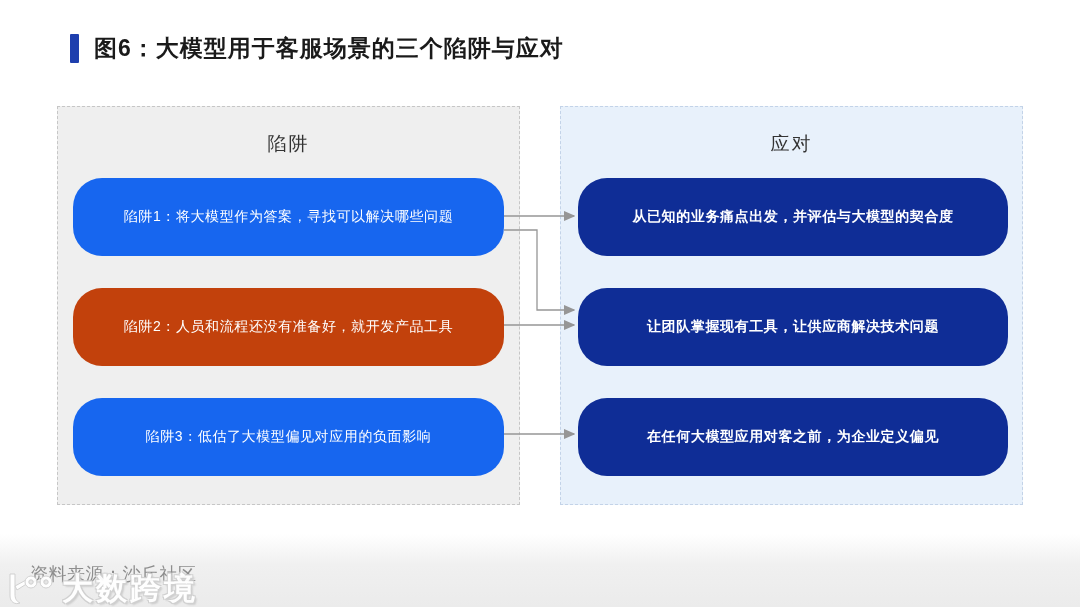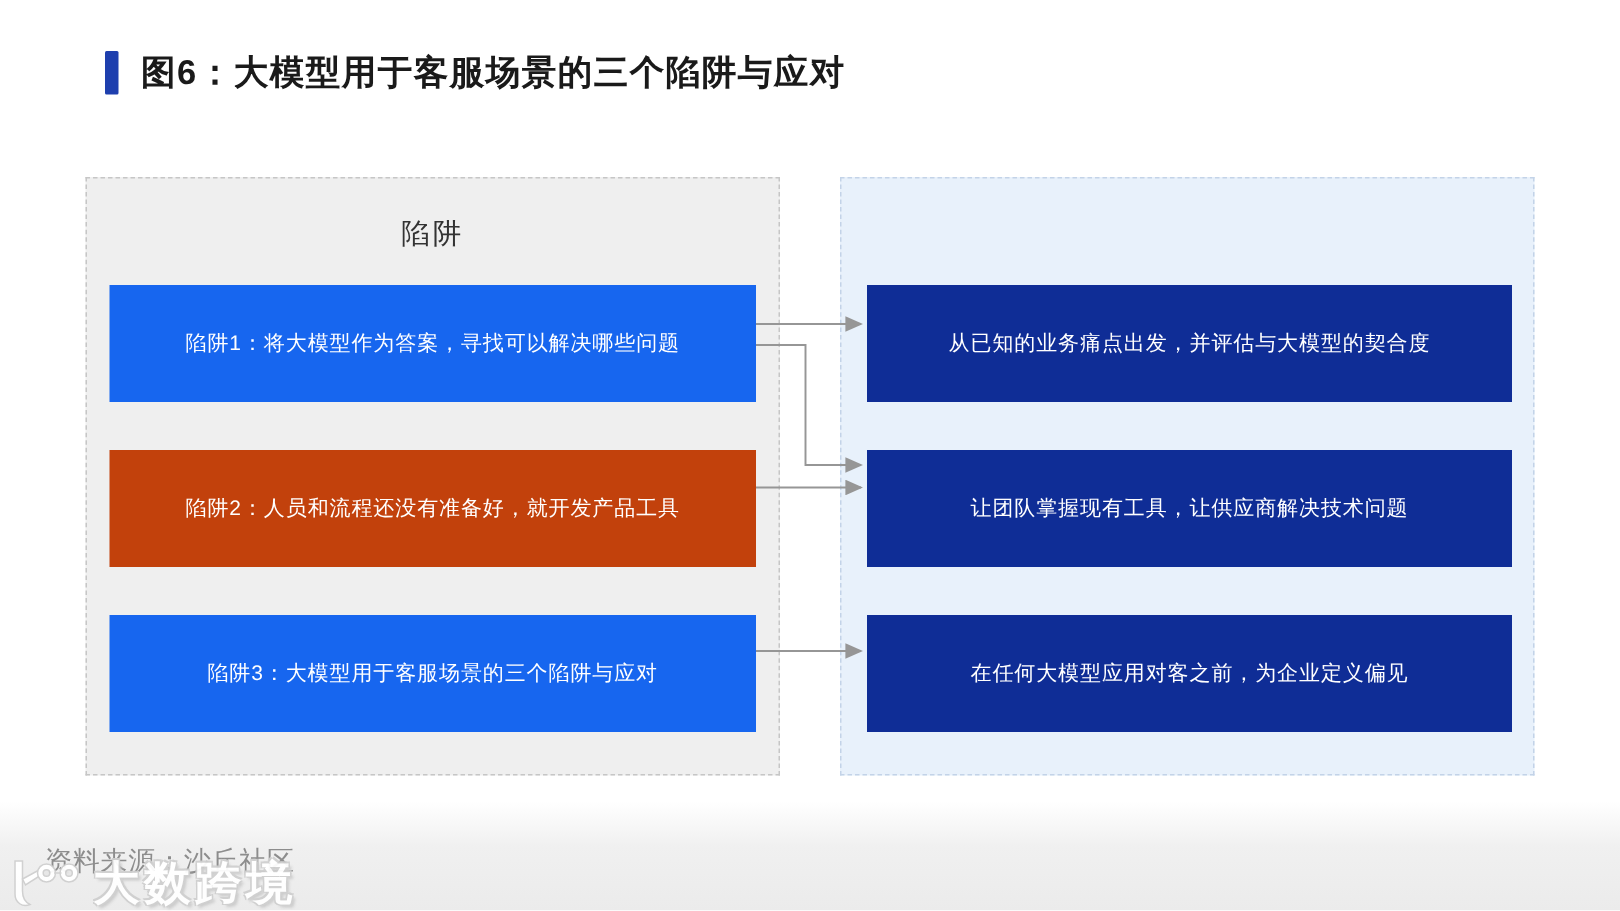--- a/index.html
+++ b/index.html
@@ -23,21 +23,21 @@
     width: 9px; height: 29px;
     margin-right: 15px;
     border-radius: 1px;
   }
   .page-title {
     font-size: 23px; font-weight: bold; color: #1a1a1a;
     letter-spacing: 1px;
   }
   
   .panel {
-    position: absolute; top: 106px; height: 399px; width: 463px; margin-top: 12px;
+    position: absolute; top: 106px; height: 399px; width: 463px;
   }
   .panel-left {
     left: 57px;
     background: #efefef;
     border: 1px dashed #c6c6c6;
   }
   .panel-right {
     left: 560px;
     background: #e8f1fb;
     border: 1px dashed #c3d3e8;
@@ -48,23 +48,24 @@
     font-size: 19px; font-weight: 500; color: #333;
     letter-spacing: 2px;
   }
   .node {
     position: absolute;
     display: flex; align-items: center; justify-content: center;
     text-align: center;
     color: #ffffff;
     font-size: 14px; letter-spacing: 0.6px;
     padding: 0 18px;
+    border-radius: 29px;
   }
   .panel-left .node { left: 15px; width: 431px; height: 78px; }
-  .panel-right .node { left: 17px; width: 430px; height: 78px; }
+  .panel-right .node { left: 17px; width: 430px; height: 78px; font-weight: bold; }
   .node-1 { top: 71px; }
   .node-2 { top: 181px; }
   .node-3 { top: 291px; }
   
   .connectors {
     position: absolute; left: 0; top: 0;
     width: 1080px; height: 607px;
     pointer-events: none;
   }
   
@@ -95,24 +96,25 @@
 
   <div class="title-row">
     <div class="accent-bar" style="background:#1e3fae;"></div>
     <div class="page-title">图6：大模型用于客服场景的三个陷阱与应对</div>
   </div>
 
   <div class="panel panel-left">
     <div class="panel-header">陷阱</div>
     <div class="node node-1" style="background:#1766ef;">陷阱1：将大模型作为答案，寻找可以解决哪些问题</div>
     <div class="node node-2" style="background:#c2410c;">陷阱2：人员和流程还没有准备好，就开发产品工具</div>
-    <div class="node node-3" style="background:#1766ef;">陷阱3：大模型用于客服场景的三个陷阱与应对</div>
+    <div class="node node-3" style="background:#1766ef;">陷阱3：低估了大模型偏见对应用的负面影响</div>
   </div>
 
   <div class="panel panel-right">
+    <div class="panel-header">应对</div>
     <div class="node node-1" style="background:#0f2d96;">从已知的业务痛点出发，并评估与大模型的契合度</div>
     <div class="node node-2" style="background:#0f2d96;">让团队掌握现有工具，让供应商解决技术问题</div>
     <div class="node node-3" style="background:#0f2d96;">在任何大模型应用对客之前，为企业定义偏见</div>
   </div>
 
   <svg class="connectors" viewBox="0 0 1080 607" xmlns="http://www.w3.org/2000/svg">
     <defs>
       <marker id="arrowhead" markerWidth="9" markerHeight="8" refX="8" refY="4" orient="auto">
         <path d="M0,0 L9,4 L0,8 Z" fill="#969696"></path>
       </marker>

